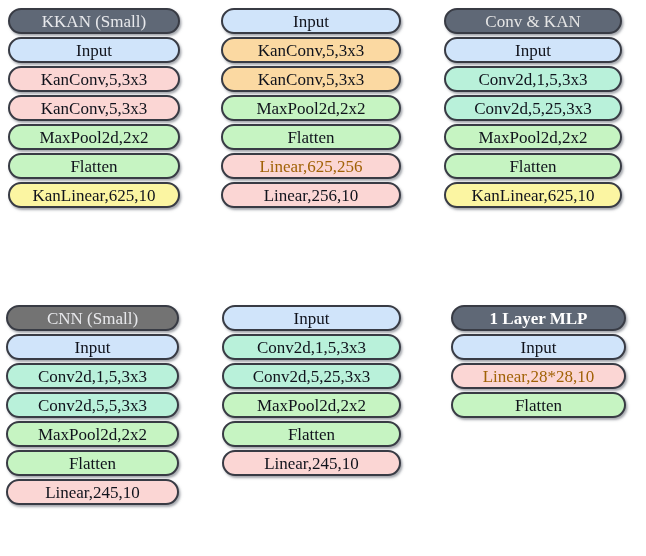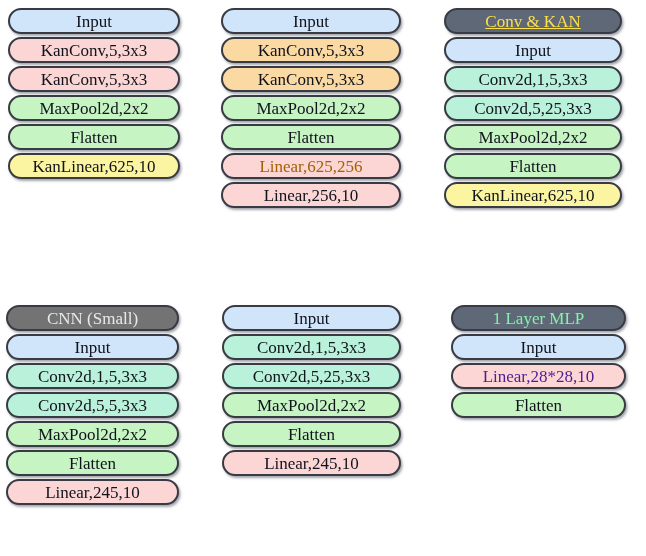--- a/index.html
+++ b/index.html
@@ -24,40 +24,41 @@
   .b3{left:6px;  top:305px;width:173px;}
   .b4{left:222px;top:305px;width:179px;}
   .b5{left:451px;top:305px;width:175px;}
 </style>
 </head>
 <body>
 
 <div class="canvas">
 
   <div class="block b0">
+    <div class="pill header" style="background: rgb(95, 104, 118); border-color: rgb(56, 59, 68); color: rgb(232, 233, 236);">KKAN (Small)</div>
     <div class="pill" style="background: rgb(208, 228, 250); border-color: rgb(56, 59, 68); color: rgb(16, 19, 28);">Input</div>
     <div class="pill" style="background: rgb(251, 214, 212); border-color: rgb(56, 59, 68); color: rgb(16, 19, 28);">KanConv,5,3x3</div>
     <div class="pill" style="background: rgb(251, 214, 212); border-color: rgb(56, 59, 68); color: rgb(16, 19, 28);">KanConv,5,3x3</div>
     <div class="pill" style="background: rgb(198, 244, 194); border-color: rgb(56, 59, 68); color: rgb(16, 19, 28);">MaxPool2d,2x2</div>
     <div class="pill" style="background: rgb(198, 244, 194); border-color: rgb(56, 59, 68); color: rgb(16, 19, 28);">Flatten</div>
     <div class="pill" style="background: rgb(251, 245, 162); border-color: rgb(56, 59, 68); color: rgb(16, 19, 28);">KanLinear,625,10</div>
   </div>
 
   <div class="block b1">
     <div class="pill" style="background: rgb(208, 228, 250); border-color: rgb(56, 59, 68); color: rgb(16, 19, 28);">Input</div>
     <div class="pill" style="background: rgb(251, 217, 162); border-color: rgb(56, 59, 68); color: rgb(16, 19, 28);">KanConv,5,3x3</div>
     <div class="pill" style="background: rgb(251, 217, 162); border-color: rgb(56, 59, 68); color: rgb(16, 19, 28);">KanConv,5,3x3</div>
     <div class="pill" style="background: rgb(198, 244, 194); border-color: rgb(56, 59, 68); color: rgb(16, 19, 28);">MaxPool2d,2x2</div>
     <div class="pill" style="background: rgb(198, 244, 194); border-color: rgb(56, 59, 68); color: rgb(16, 19, 28);">Flatten</div>
     <div class="pill" style="background: rgb(251, 214, 212); border-color: rgb(56, 59, 68); color: #a16207;">Linear,625,256</div>
     <div class="pill" style="background: rgb(251, 214, 212); border-color: rgb(56, 59, 68); color: rgb(16, 19, 28);">Linear,256,10</div>
   </div>
 
   <div class="block b2">
-    <div class="pill header" style="background: rgb(95, 104, 118); border-color: rgb(56, 59, 68); color: #fde047; text-decoration: underline;">Conv &amp; KAN</div>
+    <div class="pill header" style="background: rgb(95, 104, 118); border-color: rgb(56, 59, 68); color: #e5e5e5;">Conv &amp; KAN</div>
     <div class="pill" style="background: rgb(208, 228, 250); border-color: rgb(56, 59, 68); color: rgb(16, 19, 28);">Input</div>
     <div class="pill" style="background: rgb(185, 241, 218); border-color: rgb(56, 59, 68); color: rgb(16, 19, 28);">Conv2d,1,5,3x3</div>
     <div class="pill" style="background: rgb(185, 241, 218); border-color: rgb(56, 59, 68); color: rgb(16, 19, 28);">Conv2d,5,25,3x3</div>
     <div class="pill" style="background: rgb(198, 244, 194); border-color: rgb(56, 59, 68); color: rgb(16, 19, 28);">MaxPool2d,2x2</div>
     <div class="pill" style="background: rgb(198, 244, 194); border-color: rgb(56, 59, 68); color: rgb(16, 19, 28);">Flatten</div>
     <div class="pill" style="background: rgb(251, 245, 162); border-color: rgb(56, 59, 68); color: rgb(16, 19, 28);">KanLinear,625,10</div>
   </div>
 
   <div class="block b3">
     <div class="pill header" style="background: #737373; border-color: rgb(56, 59, 68); color: rgb(232, 233, 236);">CNN (Small)</div>
@@ -72,19 +73,19 @@
   <div class="block b4">
     <div class="pill" style="background: rgb(208, 228, 250); border-color: rgb(56, 59, 68); color: rgb(16, 19, 28);">Input</div>
     <div class="pill" style="background: rgb(185, 241, 218); border-color: rgb(56, 59, 68); color: rgb(16, 19, 28);">Conv2d,1,5,3x3</div>
     <div class="pill" style="background: rgb(185, 241, 218); border-color: rgb(56, 59, 68); color: rgb(16, 19, 28);">Conv2d,5,25,3x3</div>
     <div class="pill" style="background: rgb(198, 244, 194); border-color: rgb(56, 59, 68); color: rgb(16, 19, 28);">MaxPool2d,2x2</div>
     <div class="pill" style="background: rgb(198, 244, 194); border-color: rgb(56, 59, 68); color: rgb(16, 19, 28);">Flatten</div>
     <div class="pill" style="background: rgb(251, 214, 212); border-color: rgb(56, 59, 68); color: rgb(16, 19, 28);">Linear,245,10</div>
   </div>
 
   <div class="block b5">
-    <div class="pill header" style="background: rgb(95, 104, 118); border-color: rgb(56, 59, 68); color: #86efac;">1 Layer MLP</div>
+    <div class="pill header" style="background: rgb(95, 104, 118); border-color: rgb(56, 59, 68); color: #ffffff; font-weight: bold;">1 Layer MLP</div>
     <div class="pill" style="background: rgb(208, 228, 250); border-color: rgb(56, 59, 68); color: rgb(16, 19, 28);">Input</div>
-    <div class="pill" style="background: rgb(251, 214, 212); border-color: rgb(56, 59, 68); color: #4c1d95;">Linear,28*28,10</div>
+    <div class="pill" style="background: rgb(251, 214, 212); border-color: rgb(56, 59, 68); color: #a16207;">Linear,28*28,10</div>
     <div class="pill" style="background: rgb(198, 244, 194); border-color: rgb(56, 59, 68); color: rgb(16, 19, 28);">Flatten</div>
   </div>
 
 </div>
 
 </body></html>

